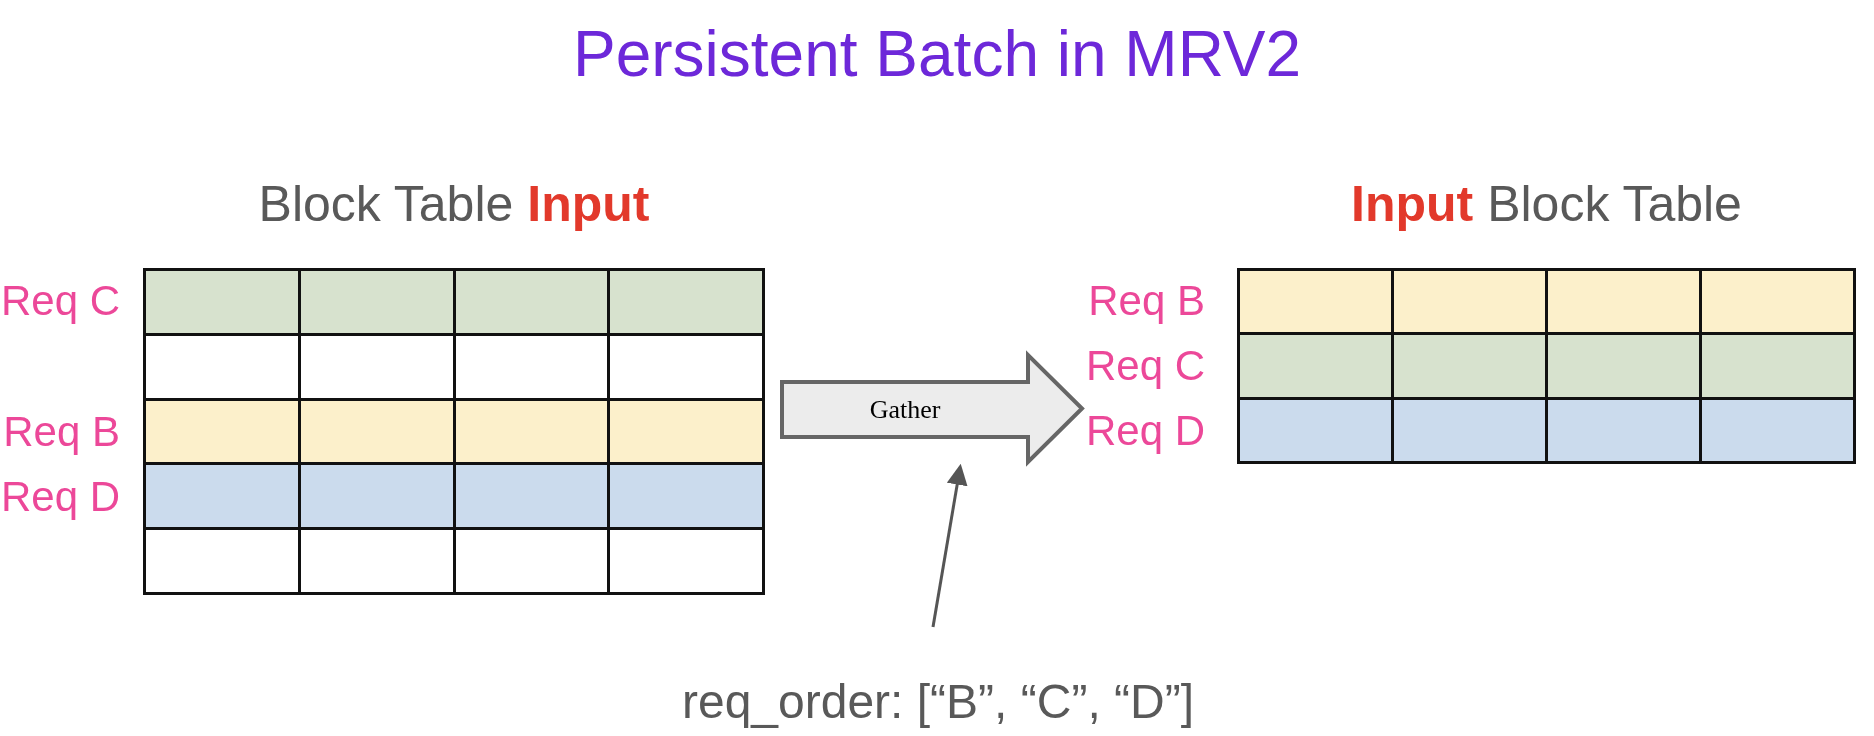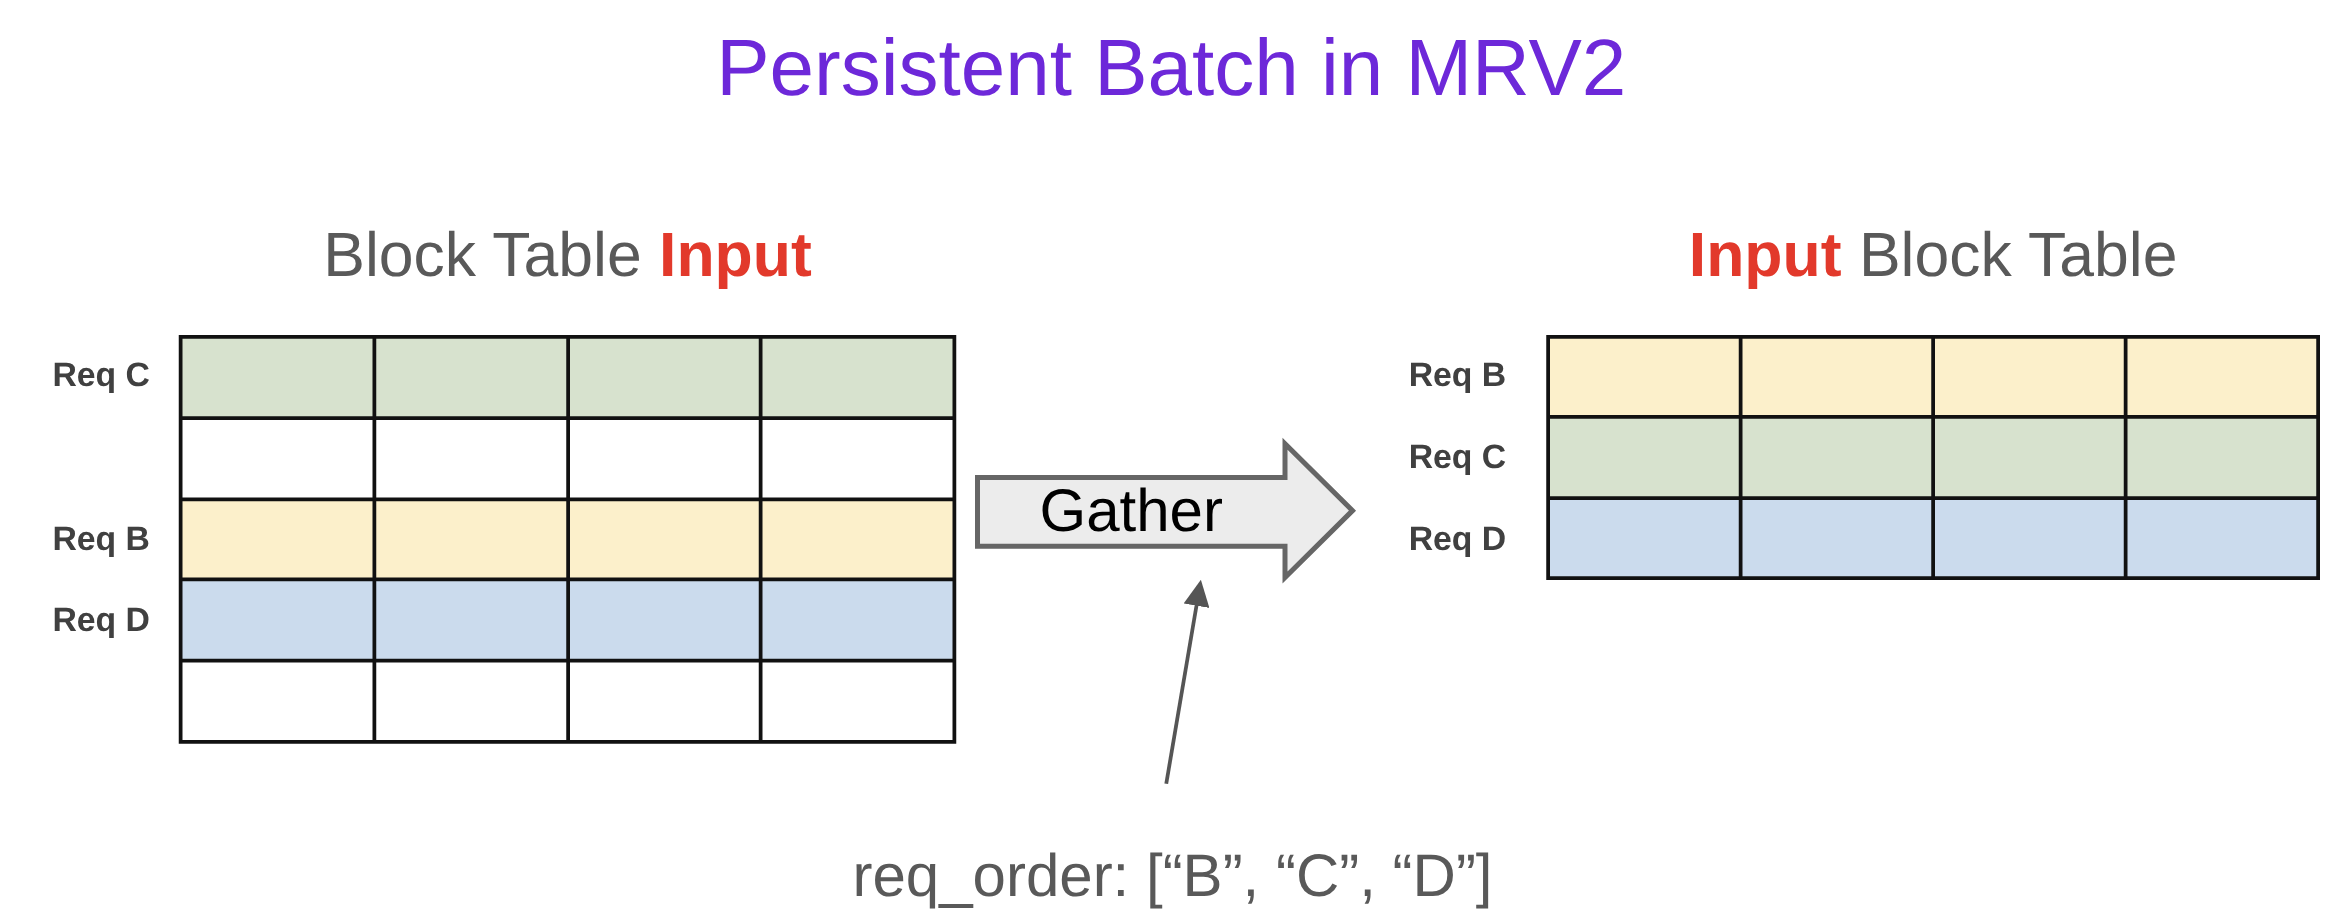--- a/index.html
+++ b/index.html
@@ -20,25 +20,25 @@
   .block-grid{
     display:grid;background:var(--table_border);
     gap:3px;padding:3px;box-sizing:border-box;
   }
   .cell{width:100%;height:100%;}
   .labels{
     display:flex;flex-direction:column;box-sizing:border-box;
   }
   .row-label{
     flex:1 1 0;display:flex;align-items:center;justify-content:flex-end;
-    font-size:27px;color:#404040;padding-right:10px;white-space:nowrap;font-weight:bold;
+    font-size:42px;color:#ec4899;padding-right:10px;white-space:nowrap;
   }
   .gather-label{
     display:flex;align-items:center;justify-content:center;
-    font-size:48px;color:#000000;
+    font-size:26px;color:#000000;font-family:Liberation Serif, serif;
   }
   .gather-poly{fill:var(--arrow_fill);stroke:var(--arrow_stroke);stroke-width:4;}
   .ann-line{stroke:var(--annotation_arrow);stroke-width:3;}
   .ann-head{fill:var(--annotation_arrow);}
   .req-order{
     left:560px;top:642px;width:756px;text-align:center;
     font-size:48px;color:var(--gray_text);white-space:nowrap;margin-top:32px;
   }
 </style>
 </head>

